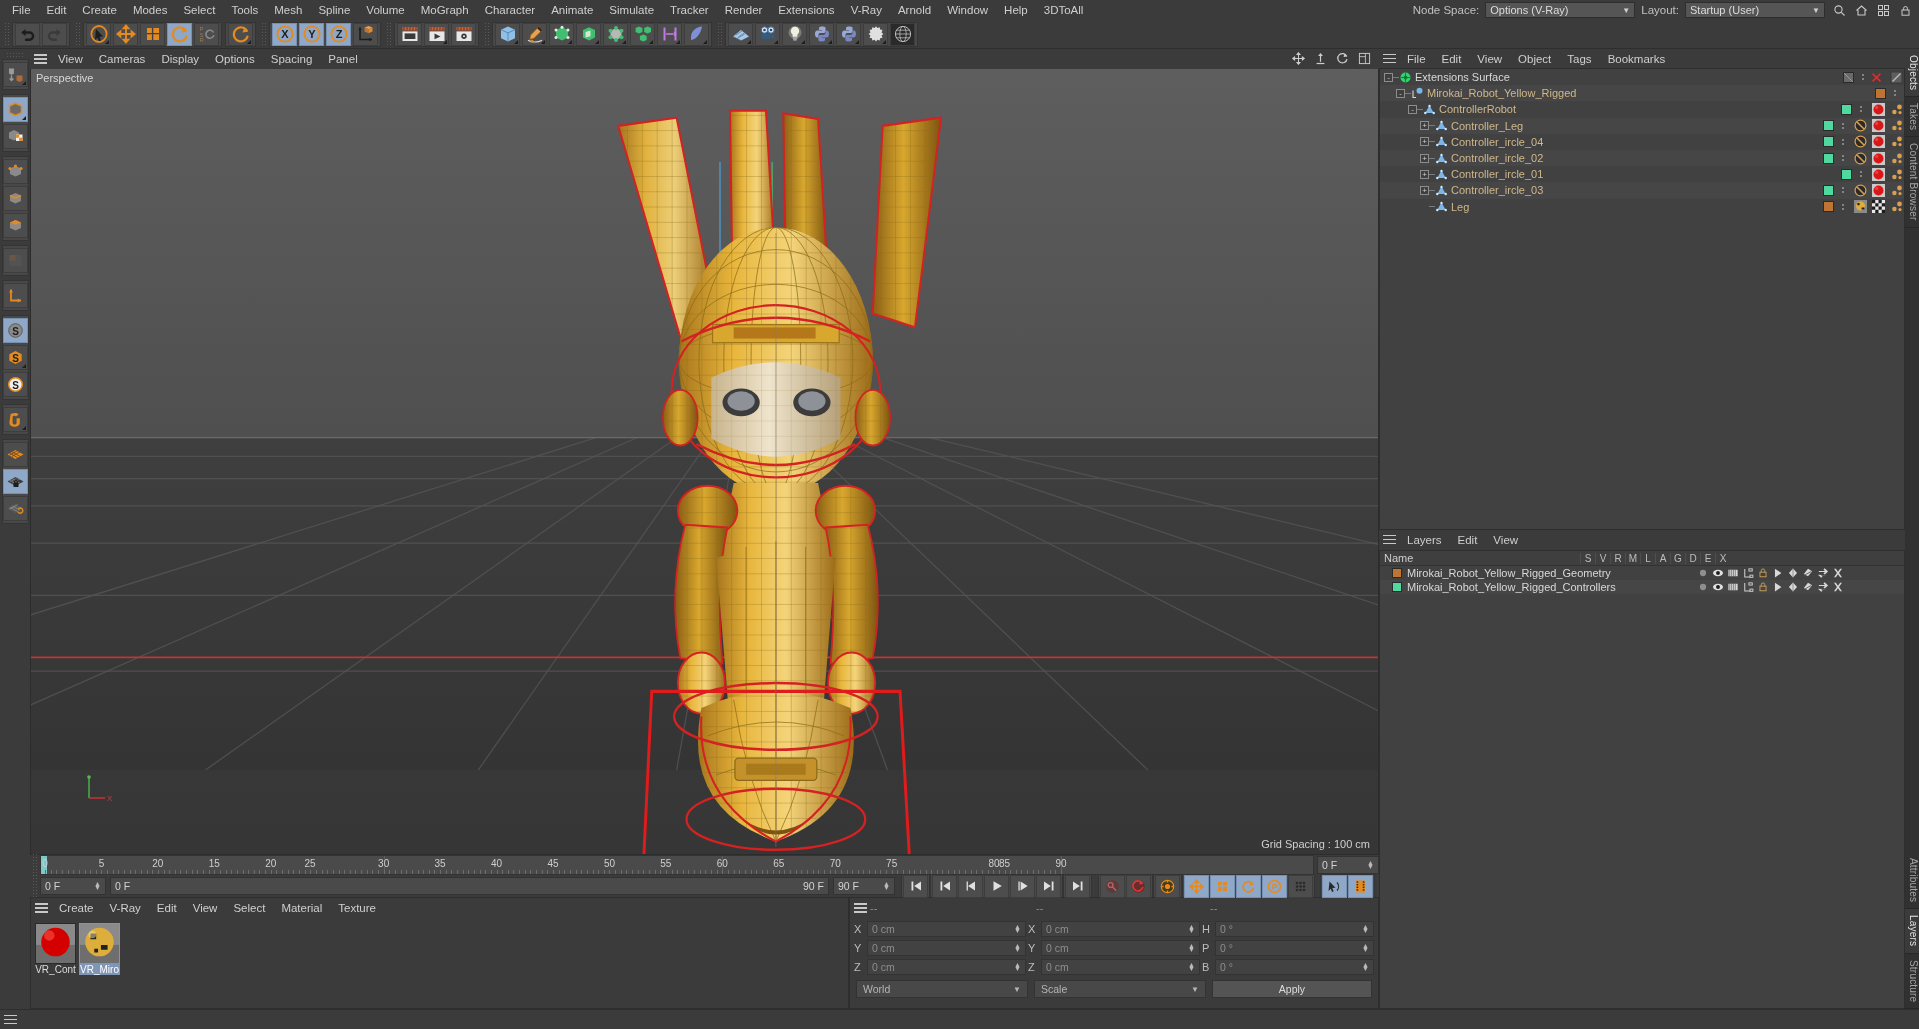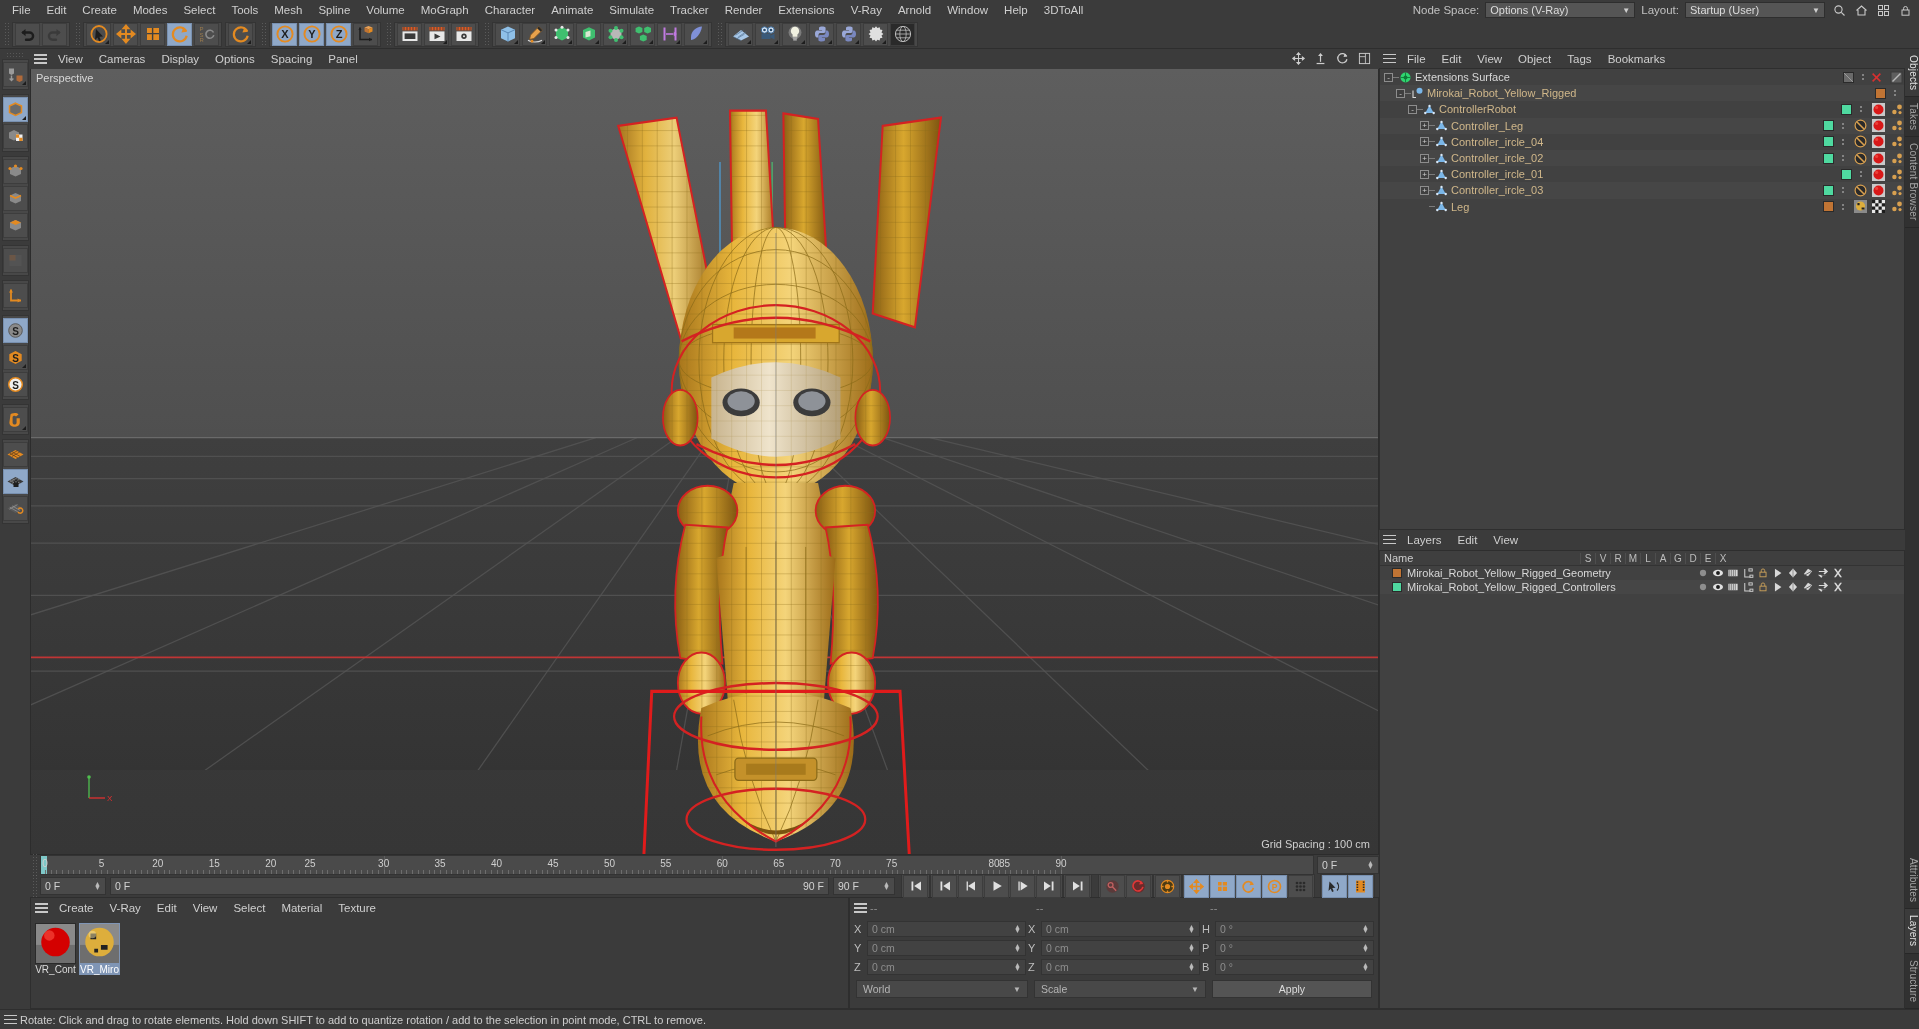--- a/index.html
+++ b/index.html
@@ -1997,15 +1997,14 @@
       <div class="vtab">Structure</div>
     </div>
   </div>
 
   <div class="statusbar">
     <div class="hamb">
         <i></i>
         <i></i>
         <i></i>
       </div>
-    <div class="status-text">Rotate: Click and drag to rotate elements. Hold down SHIFT to add to quantize rotation / add to the selection in point mode, CTRL to remove.</div>
   </div>
 </div>
 
 </body></html>

